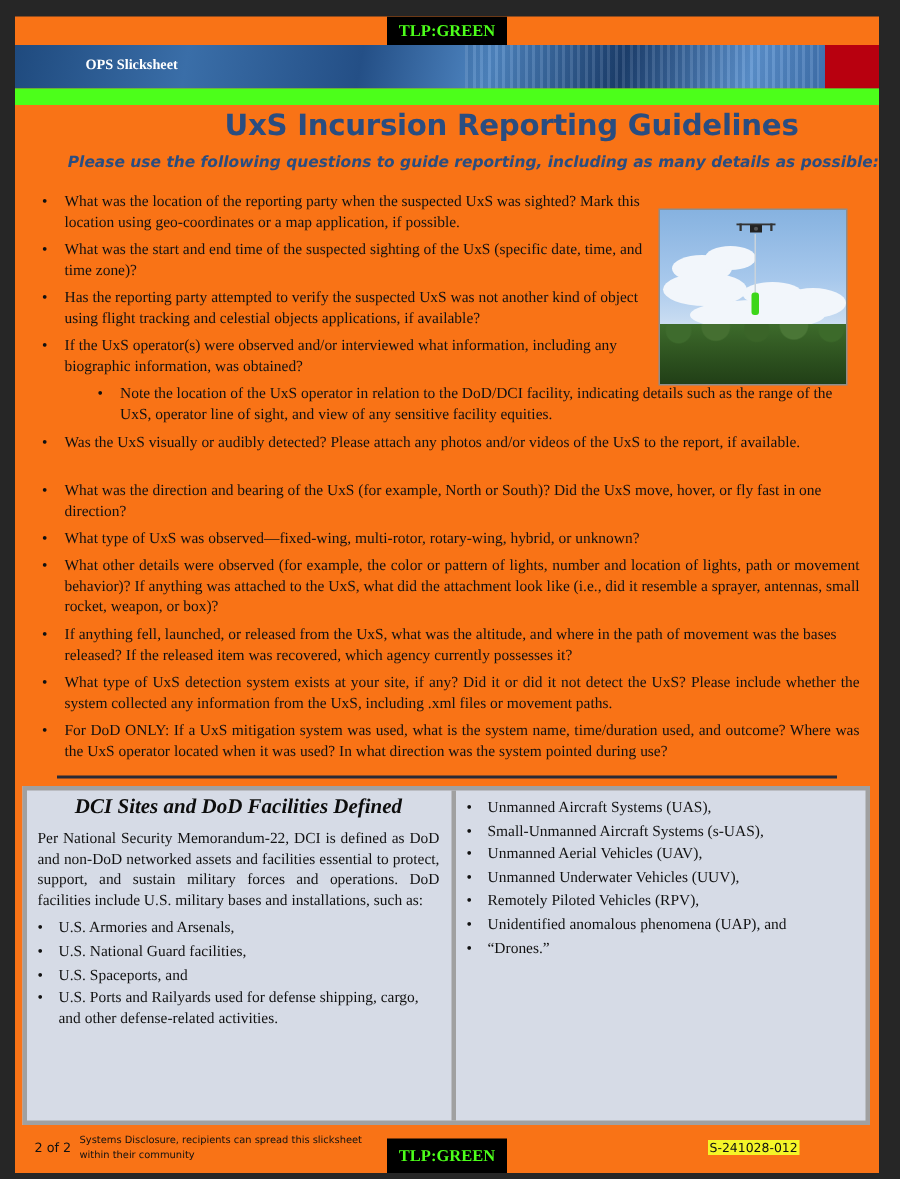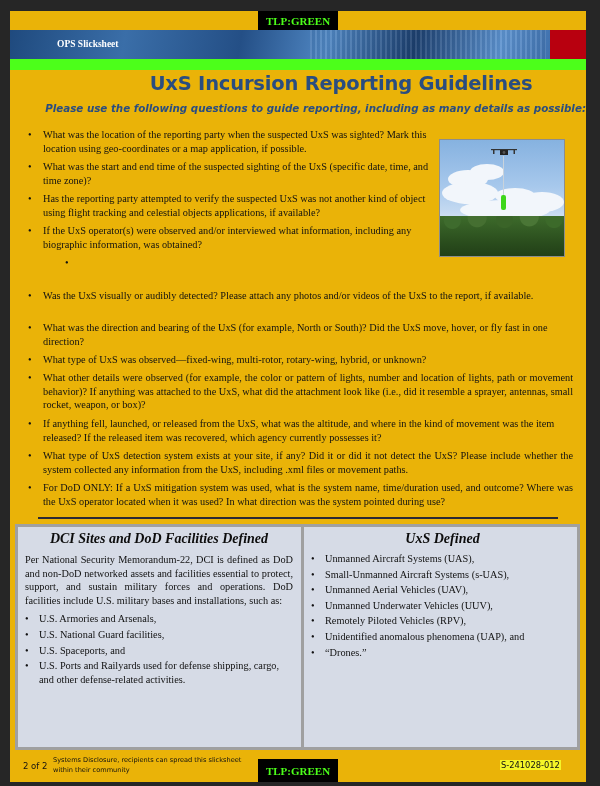--- a/index.html
+++ b/index.html
@@ -2,21 +2,21 @@
 <html><head>
 <meta charset="utf-8">
 <style>
   html, body { margin: 0; padding: 0; }
   body {
     width: 600px; height: 786px; background: #262626; position: relative; overflow: hidden;
     font-family: "Liberation Serif", serif;
   }
   .page {
     position: absolute; left: 10px; top: 11px; width: 576px; height: 771px;
-    background: #eab308; overflow: hidden;
+    background: #f97316; overflow: hidden;
   }
   .tlp-top {
     position: absolute; left: 248px; top: 0; width: 80px; height: 19px;
     background: #000; color: #4cff1a; font-weight: bold; font-size: 11px;
     text-align: center; line-height: 20px; font-family: "Liberation Serif", serif;
   }
   .banner {
     position: absolute; left: 0; top: 19px; width: 576px; height: 29px;
     background: linear-gradient(100deg, #1f4a7e 0%, #3a6ea8 20%, #244f86 40%, #4f86c2 55%, #1c3f6e 70%, #5c92cf 85%, #2a5894 100%);
   }
@@ -101,21 +101,21 @@
   .footer-note {
     position: absolute; left: 43px; top: 744px; width: 200px; font-size: 6.6px; line-height: 10px; color: #111;
     font-family: "DejaVu Sans", sans-serif;
   }
   .tlp-bottom {
     position: absolute; left: 248px; top: 748px; width: 80px; height: 23px;
     background: #000; color: #4cff1a; font-weight: bold; font-size: 11px;
     text-align: center; line-height: 24px; font-family: "Liberation Serif", serif;
   }
   .doc-id {
-    position: absolute; left: 490px; top: 749px; font-size: 8.3px; color: #111;
+    position: absolute; left: 462px; top: 749px; font-size: 8.3px; color: #111;
     background: #f5f528; padding: 0 1px; font-family: "DejaVu Sans", sans-serif;
   }
 </style>
 </head>
 <body>
 
 <div class="page">
 
   <div class="tlp-top">TLP:GREEN</div>
 
@@ -159,40 +159,41 @@
   <div class="q" style="left:33px;top:181px;width:390px;">
     <span class="dot">•</span>
     <span>Has the reporting party attempted to verify the suspected UxS was not another kind of object using flight tracking and celestial objects applications, if available?</span>
   </div>
   <div class="q" style="left:33px;top:213px;width:380px;">
     <span class="dot">•</span>
     <span>If the UxS operator(s) were observed and/or interviewed what information, including any biographic information, was obtained?</span>
   </div>
   <div class="q" style="left:70px;top:245px;width:490px;">
     <span class="dot">•</span>
+    <span>Note the location of the UxS operator in relation to the DoD/DCI facility, indicating details such as the range of the UxS, operator line of sight, and view of any sensitive facility equities.</span>
   </div>
   <div class="q" style="left:33px;top:278px;width:530px;">
     <span class="dot">•</span>
     <span>Was the UxS visually or audibly detected? Please attach any photos and/or videos of the UxS to the report, if available.</span>
   </div>
   <div class="q" style="left:33px;top:310px;width:530px;">
     <span class="dot">•</span>
     <span>What was the direction and bearing of the UxS (for example, North or South)? Did the UxS move, hover, or fly fast in one direction?</span>
   </div>
   <div class="q" style="left:33px;top:342px;width:530px;">
     <span class="dot">•</span>
     <span>What type of UxS was observed—fixed-wing, multi-rotor, rotary-wing, hybrid, or unknown?</span>
   </div>
   <div class="q just" style="left:33px;top:360px;width:530px;">
     <span class="dot">•</span>
     <span>What other details were observed (for example, the color or pattern of lights, number and location of lights, path or movement behavior)? If anything was attached to the UxS, what did the attachment look like (i.e., did it resemble a sprayer, antennas, small rocket, weapon, or box)?</span>
   </div>
   <div class="q" style="left:33px;top:406px;width:530px;">
     <span class="dot">•</span>
-    <span>If anything fell, launched, or released from the UxS, what was the altitude, and where in the kind of movement was the item released? If the released item was recovered, which agency currently possesses it?</span>
+    <span>If anything fell, launched, or released from the UxS, what was the altitude, and where in the path of movement was the bases released? If the released item was recovered, which agency currently possesses it?</span>
   </div>
   <div class="q just" style="left:33px;top:438px;width:530px;">
     <span class="dot">•</span>
     <span>What type of UxS detection system exists at your site, if any? Did it or did it not detect the UxS? Please include whether the system collected any information from the UxS, including .xml files or movement paths.</span>
   </div>
   <div class="q just" style="left:33px;top:470px;width:530px;">
     <span class="dot">•</span>
     <span>For DoD ONLY: If a UxS mitigation system was used, what is the system name, time/duration used, and outcome? Where was the UxS operator located when it was used? In what direction was the system pointed during use?</span>
   </div>
 
@@ -206,21 +207,20 @@
       <div class="def-body">Per National Security Memorandum-22, DCI is defined as DoD and non-DoD networked assets and facilities essential to protect, support, and sustain military forces and operations. DoD facilities include U.S. military bases and installations, such as:</div>
       <ul class="def-list">
         <li><span class="dot">•</span><span>U.S. Armories and Arsenals,</span></li>
         <li><span class="dot">•</span><span>U.S. National Guard facilities,</span></li>
         <li><span class="dot">•</span><span>U.S. Spaceports, and</span></li>
         <li><span class="dot">•</span><span>U.S. Ports and Railyards used for defense shipping, cargo, and other defense-related activities.</span></li>
       </ul>
     </div>
 
     <div class="def-col" style="left:293px;width:263px;">
-      <div class="def-title">UxS Defined</div>
       <ul class="def-list">
         <li><span class="dot">•</span><span>Unmanned Aircraft Systems (UAS),</span></li>
         <li><span class="dot">•</span><span>Small-Unmanned Aircraft Systems (s-UAS),</span></li>
         <li><span class="dot">•</span><span>Unmanned Aerial Vehicles (UAV),</span></li>
         <li><span class="dot">•</span><span>Unmanned Underwater Vehicles (UUV),</span></li>
         <li><span class="dot">•</span><span>Remotely Piloted Vehicles (RPV),</span></li>
         <li><span class="dot">•</span><span>Unidentified anomalous phenomena (UAP), and</span></li>
         <li><span class="dot">•</span><span>“Drones.”</span></li>
       </ul>
     </div>

